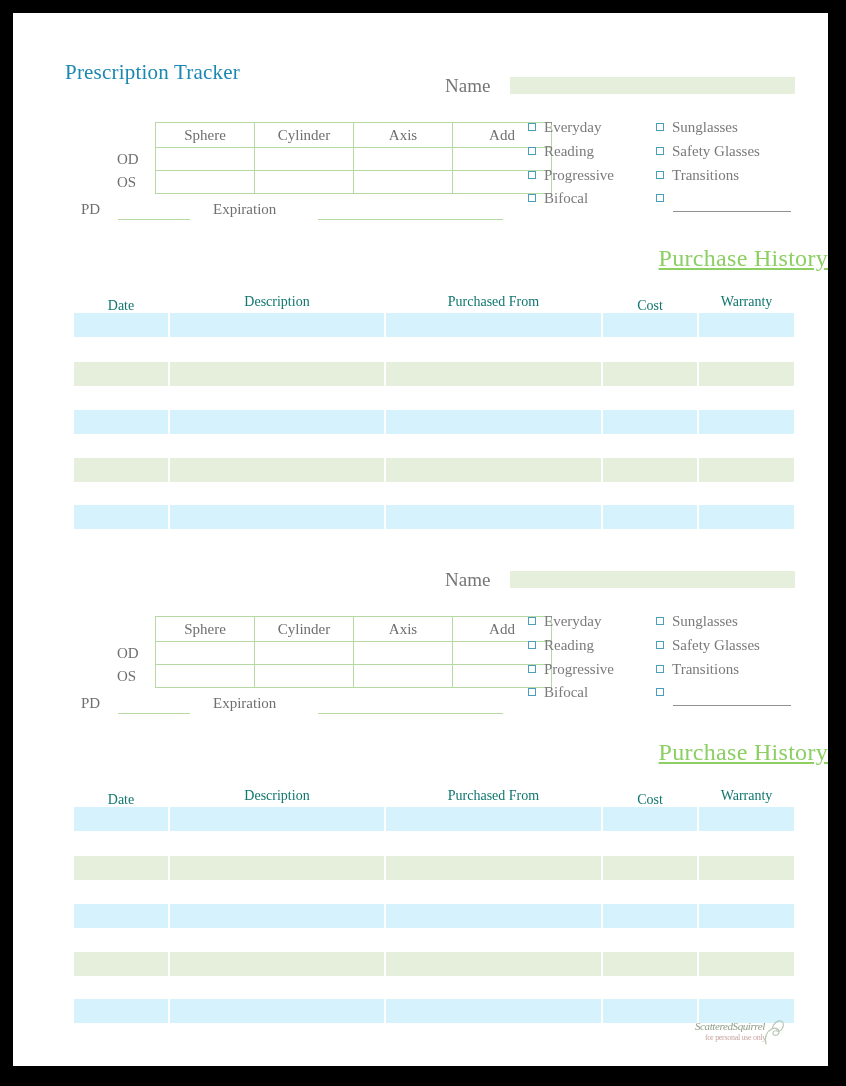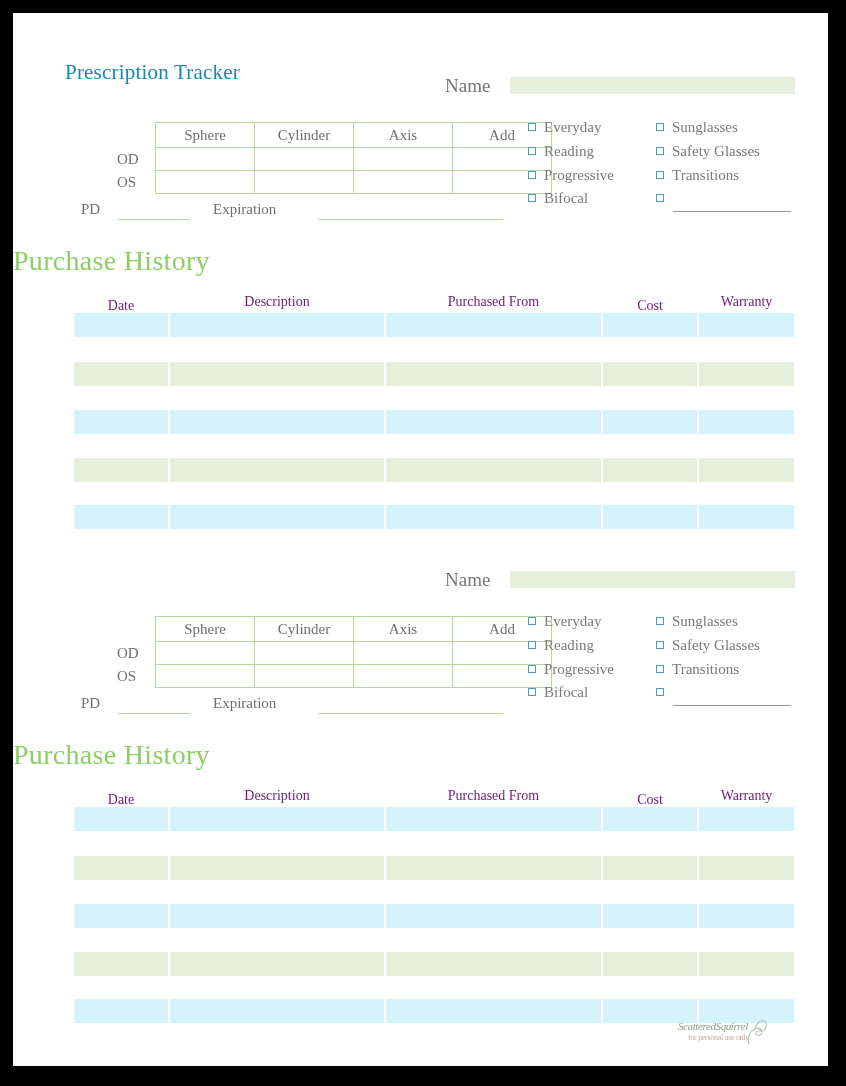--- a/index.html
+++ b/index.html
@@ -107,41 +107,42 @@
   }
   .cb-line {
     position: absolute;
     border-bottom: 1.6px solid #8f9193;
   }
 
   
   .ph-title {
     position: absolute;
     width: 815px;
-    text-align: left;
-    font-size: 28px;
+    text-align: right;
+    font-size: 24px;
     color: #8ccf63;
     letter-spacing: 0.3px;
+    text-decoration: underline;
   }
   .ph-head {
     position: absolute;
     font-size: 14px;
-    color: #701a75;
+    color: #0f766e;
     text-align: center;
     white-space: nowrap;
   }
   .ph-row { position: absolute; height: 24px; }
   .ph-cell { position: absolute; top: 0; height: 24px; }
   .blue  { background: #d6f2fc; }
   .green { background: #e5efdc; }
 
   
   .logo {
     position: absolute;
-    left: 663px;
+    left: 680px;
     top: 1006px;
     width: 95px;
     height: 32px;
   }
   .logo-txt1 {
     position: absolute;
     left: 2px; top: 1px;
     font-size: 11px;
     font-style: italic;
     color: #8f9e86;

